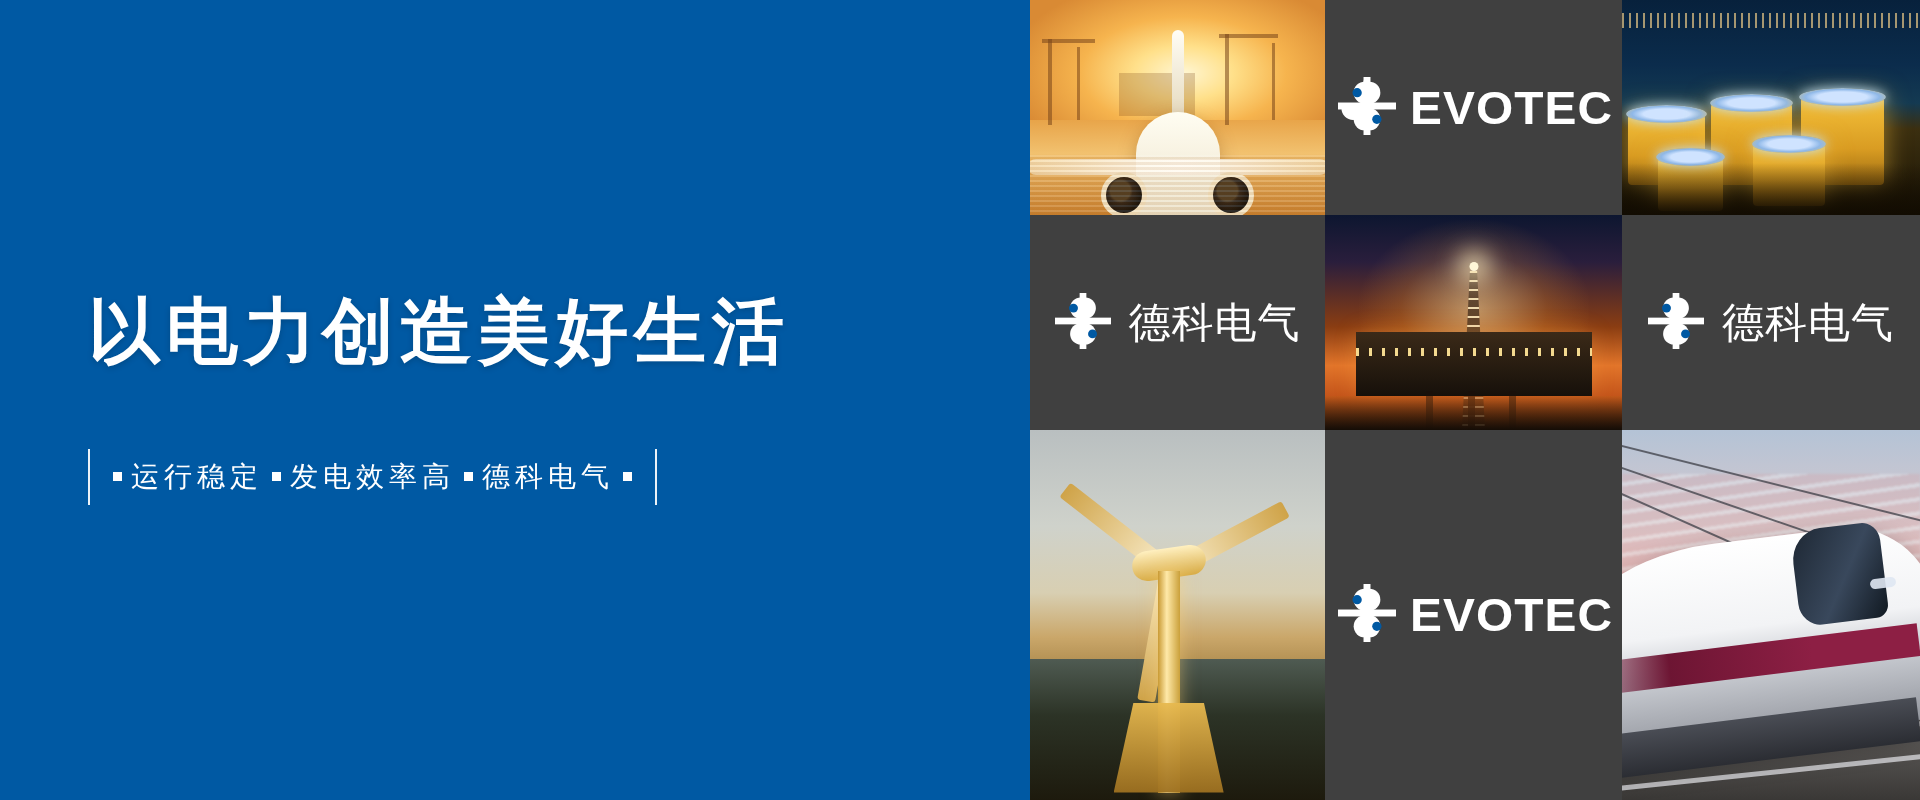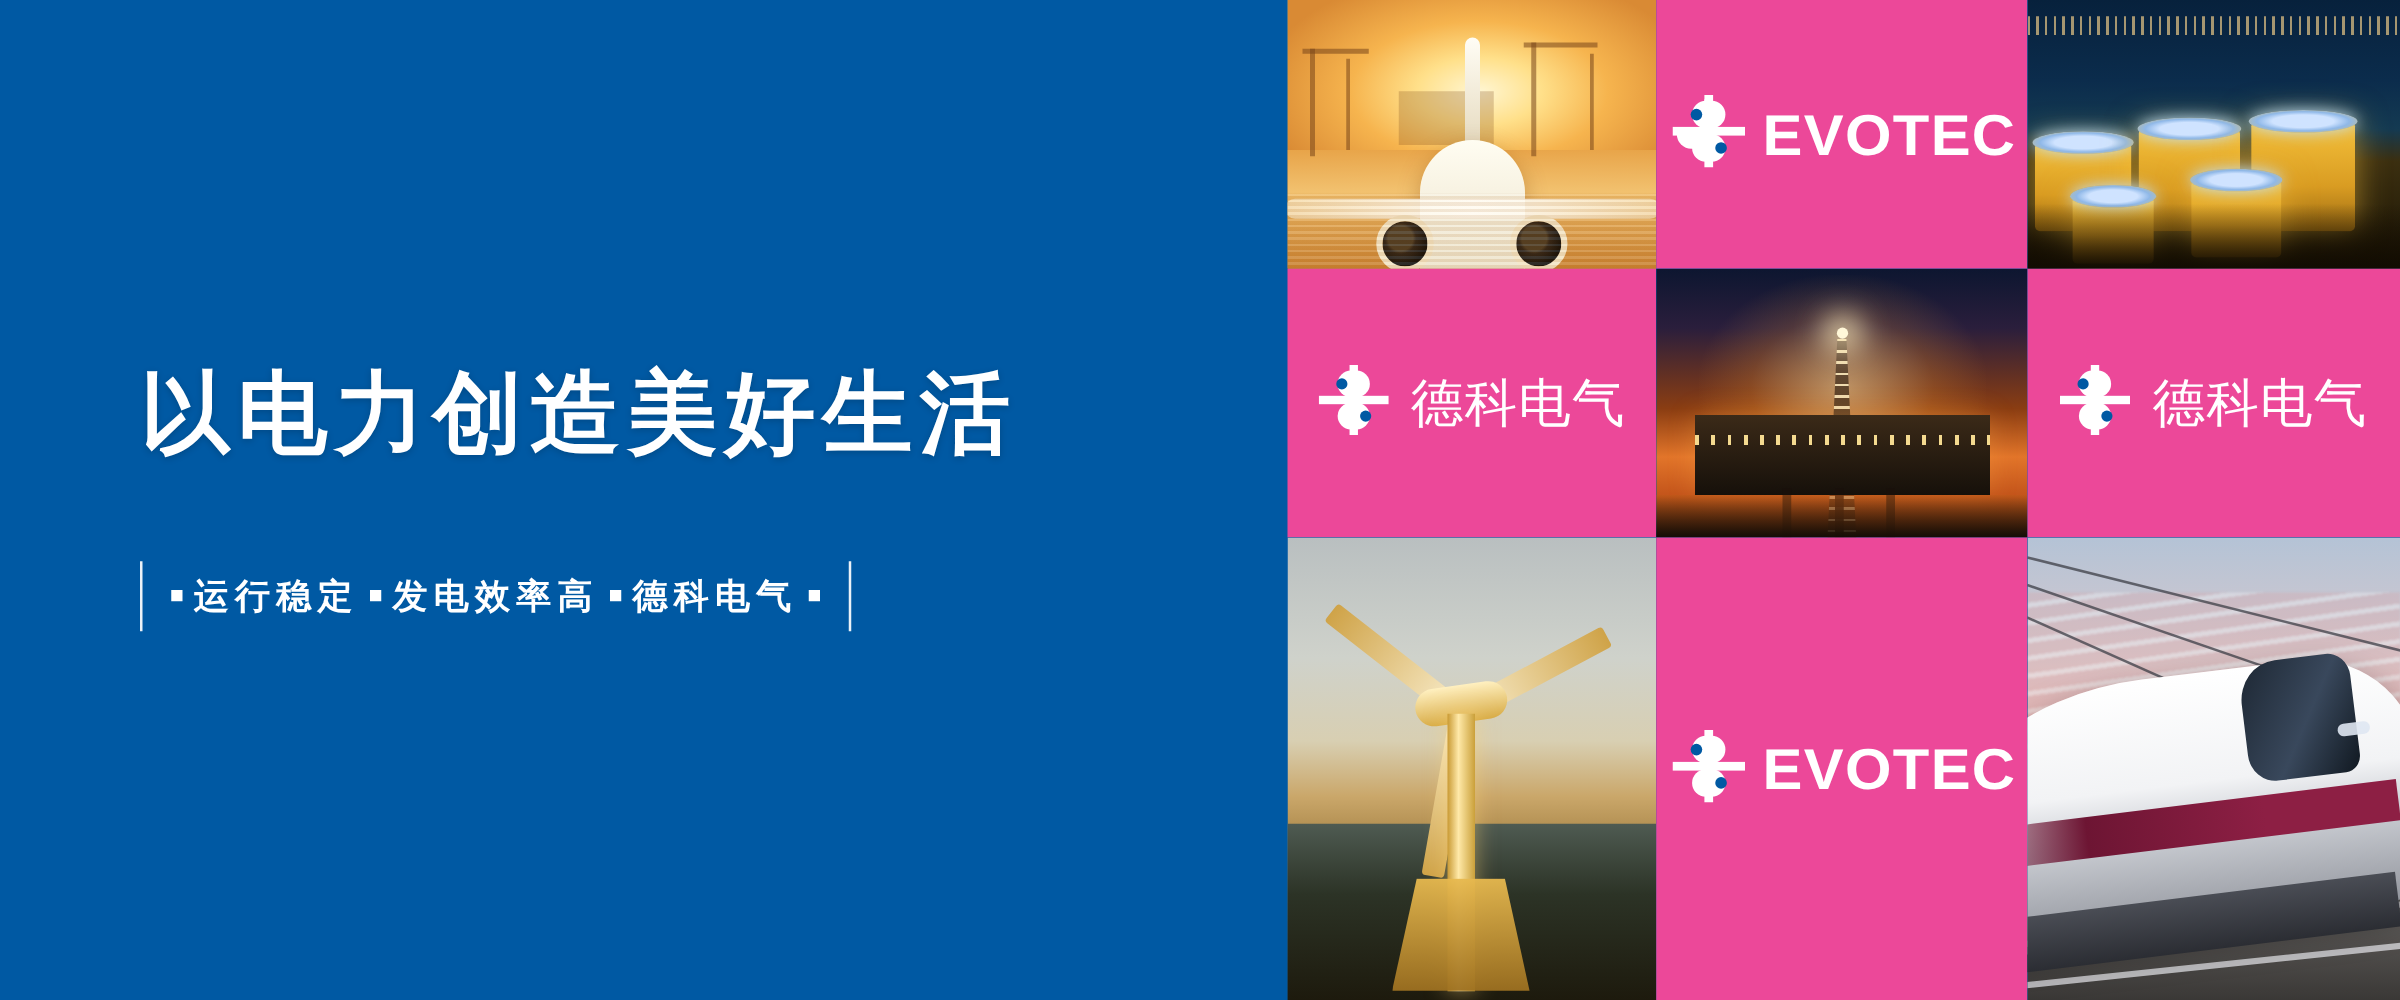--- a/index.html
+++ b/index.html
@@ -16,37 +16,36 @@
   }
 
   
   .left-pane {
     position:absolute;
     left:0; top:0;
     width:1030px; height:800px;
     display:flex;
     flex-direction:column;
     justify-content:center;
-    padding-left:112px;
+    padding-left:88px;
   }
   .headline {
     color:#ffffff;
     font-size:72px;
     font-weight:bold;
     letter-spacing:6px;
     line-height:1.05;
     white-space:nowrap;
     text-shadow:0 2px 6px rgba(0,0,0,.18);
   }
   .subline-wrap {
     margin-top:78px;
     display:flex;
     align-items:center;
     height:58px;
-    font-weight:bold;
   }
   .rule {
     width:2px;
     height:56px;
     background:#ffffff;
     opacity:.92;
     flex:0 0 auto;
   }
   .subline {
     display:flex;
@@ -78,21 +77,21 @@
     overflow:hidden;
     background:#0059a3;
   }
   .cell.tile { box-shadow:0 0 0 0 rgba(0,0,0,0); }
 
   
   .logo-cell {
     display:flex;
     align-items:center;
     justify-content:center;
-    background:#ec4899;
+    background:#404040;
   }
   .logo-lockup {
     display:flex;
     align-items:center;
     gap:18px;
   }
   .mark { flex:0 0 auto; }
   .wordmark-en {
     color:#fff;
     font-size:46px;

